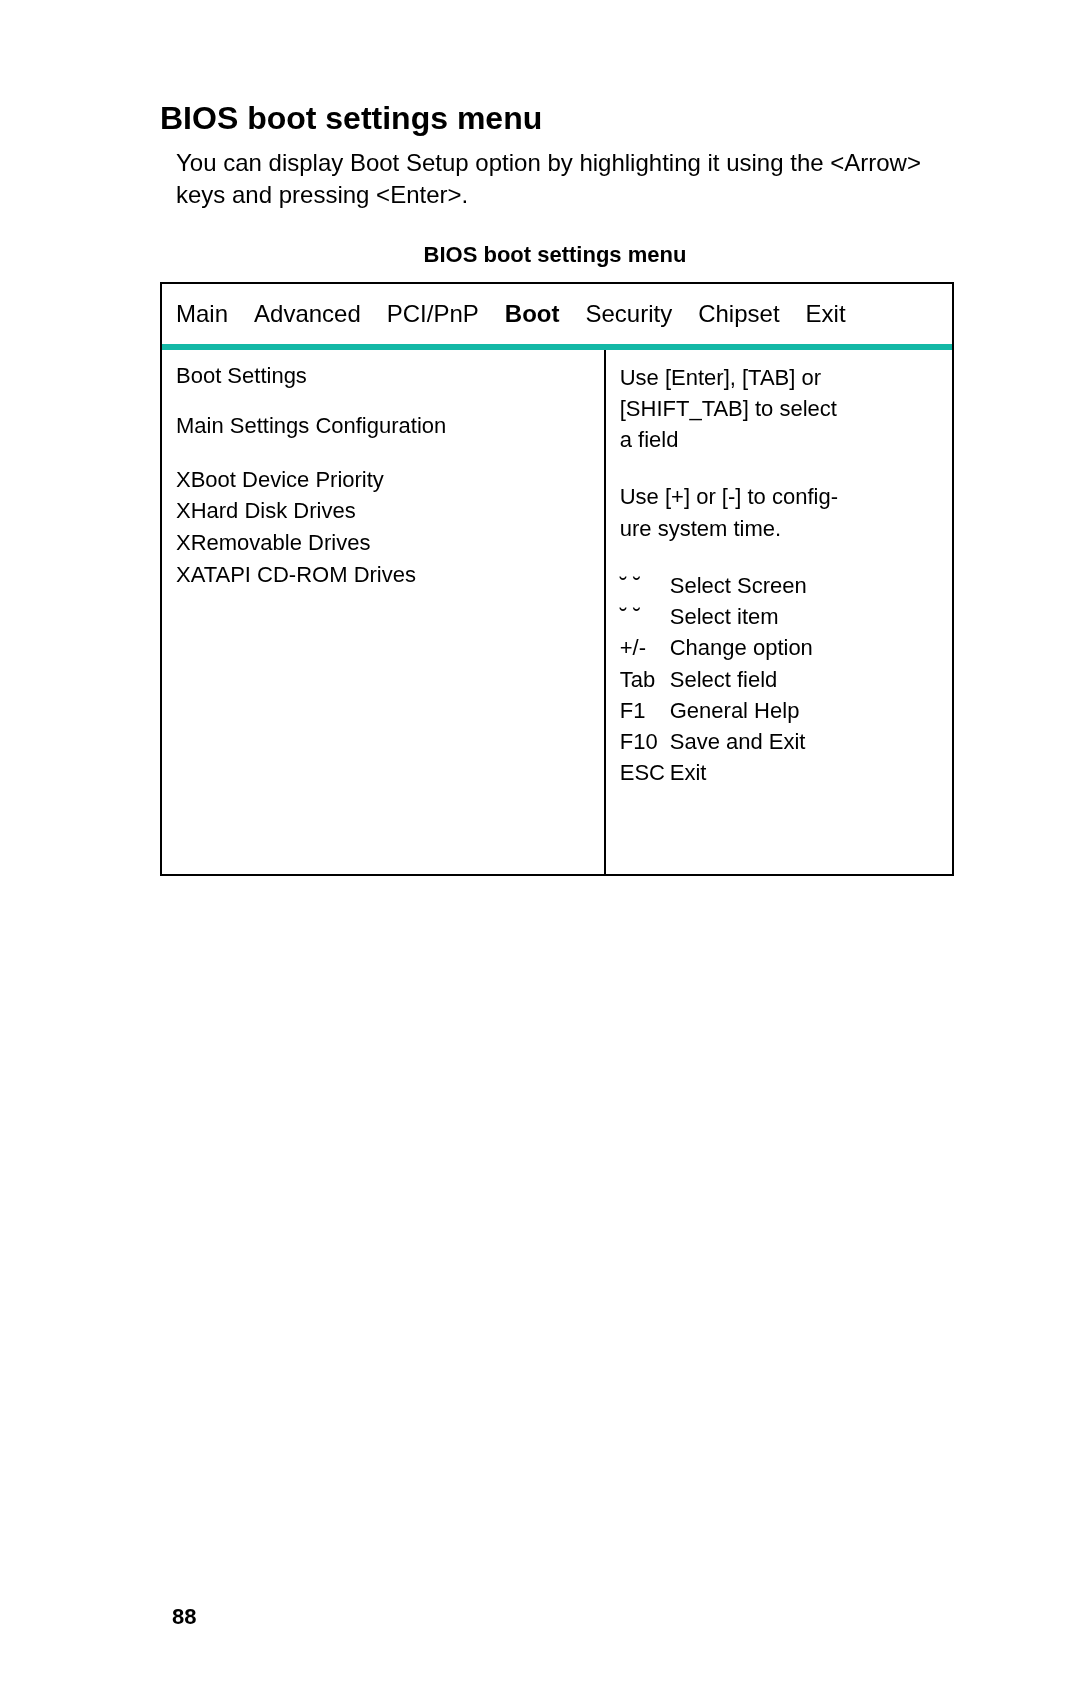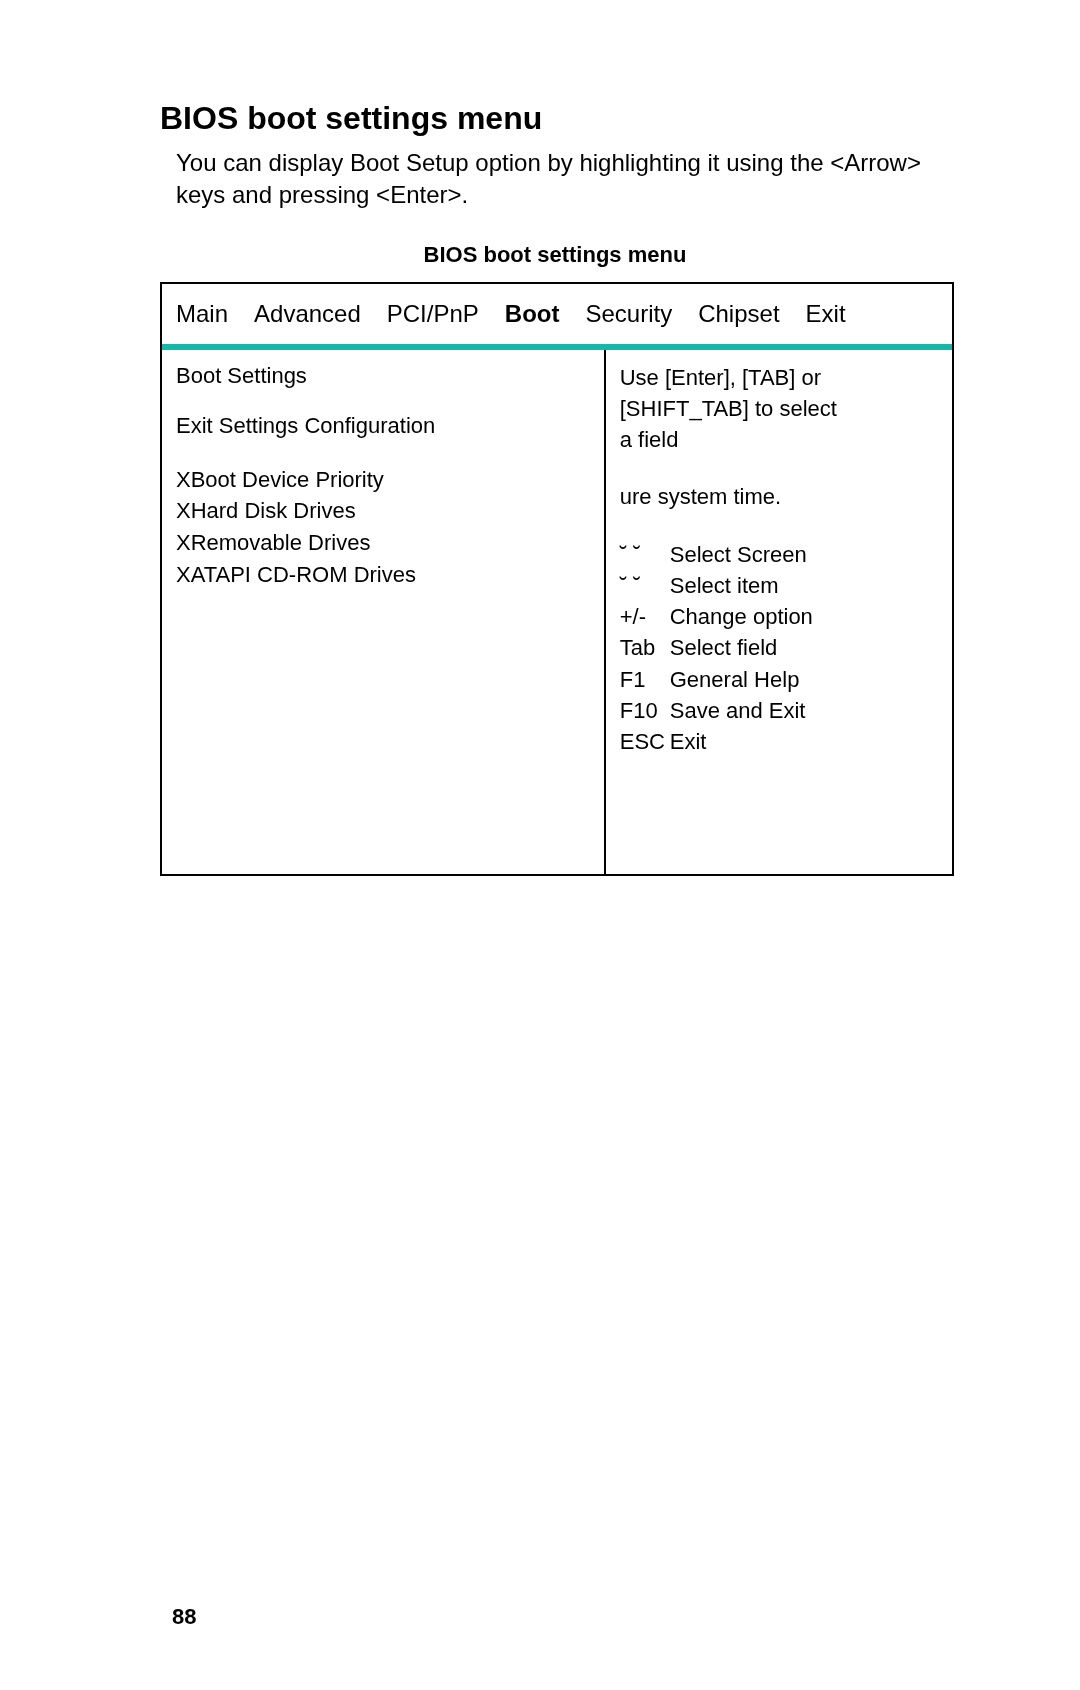--- a/index.html
+++ b/index.html
@@ -108,34 +108,35 @@
       <span class="tab">Advanced</span>
       <span class="tab">PCI/PnP</span>
       <span class="tab active">Boot</span>
       <span class="tab">Security</span>
       <span class="tab">Chipset</span>
       <span class="tab">Exit</span>
     </div>
     <div class="panels">
       <div class="left-panel">
         <div class="panel-title">Boot Settings</div>
-        <div class="item">Exit Settings Configuration</div>
+        <div class="item">Main Settings Configuration</div>
         <div class="spacer"></div>
         <div class="item">XBoot Device Priority</div>
         <div class="item">XHard Disk Drives</div>
         <div class="item">XRemovable Drives</div>
         <div class="item">XATAPI CD-ROM Drives</div>
       </div>
       <div class="right-panel">
         <div class="block">
           <div>Use [Enter], [TAB] or</div>
           <div>[SHIFT_TAB] to select</div>
           <div>a field</div>
         </div>
         <div class="block">
+          <div>Use [+] or [-] to config-</div>
           <div>ure system time.</div>
         </div>
         <div class="block">
           <div class="keyline">
             <span class="k">˘ ˘</span>
             <span>Select Screen</span>
           </div>
           <div class="keyline">
             <span class="k">˘ ˘</span>
             <span>Select item</span>

